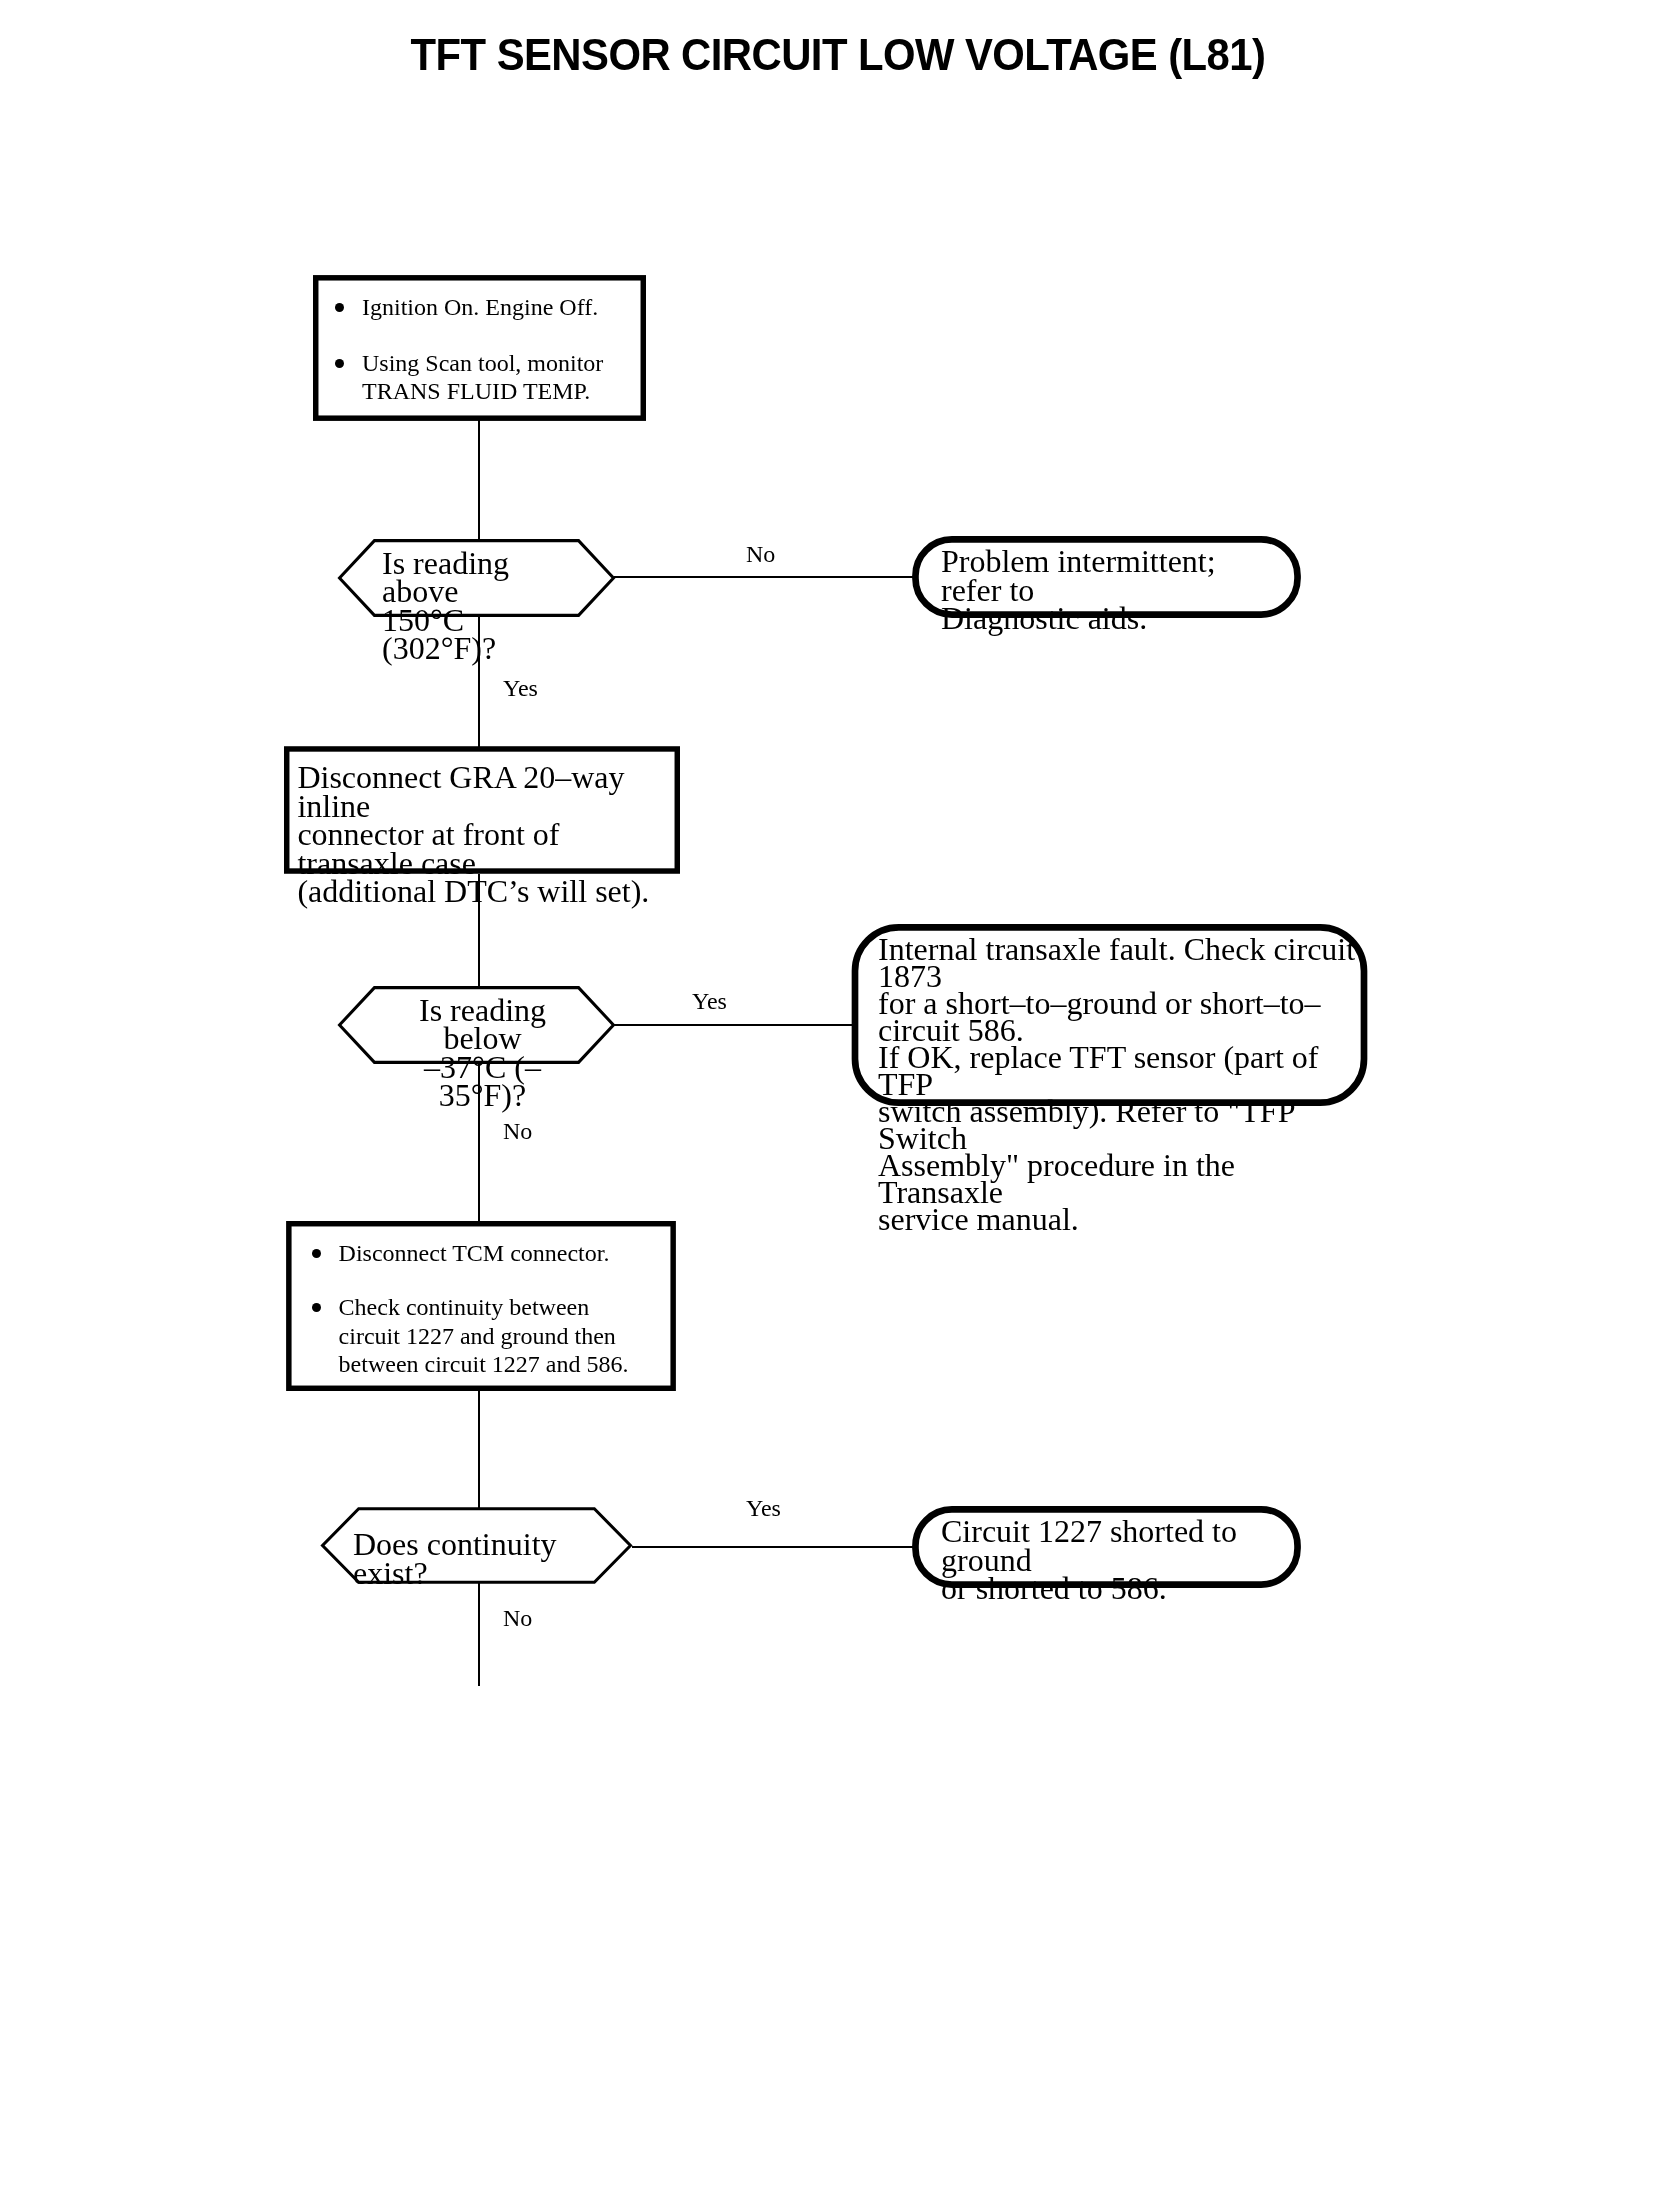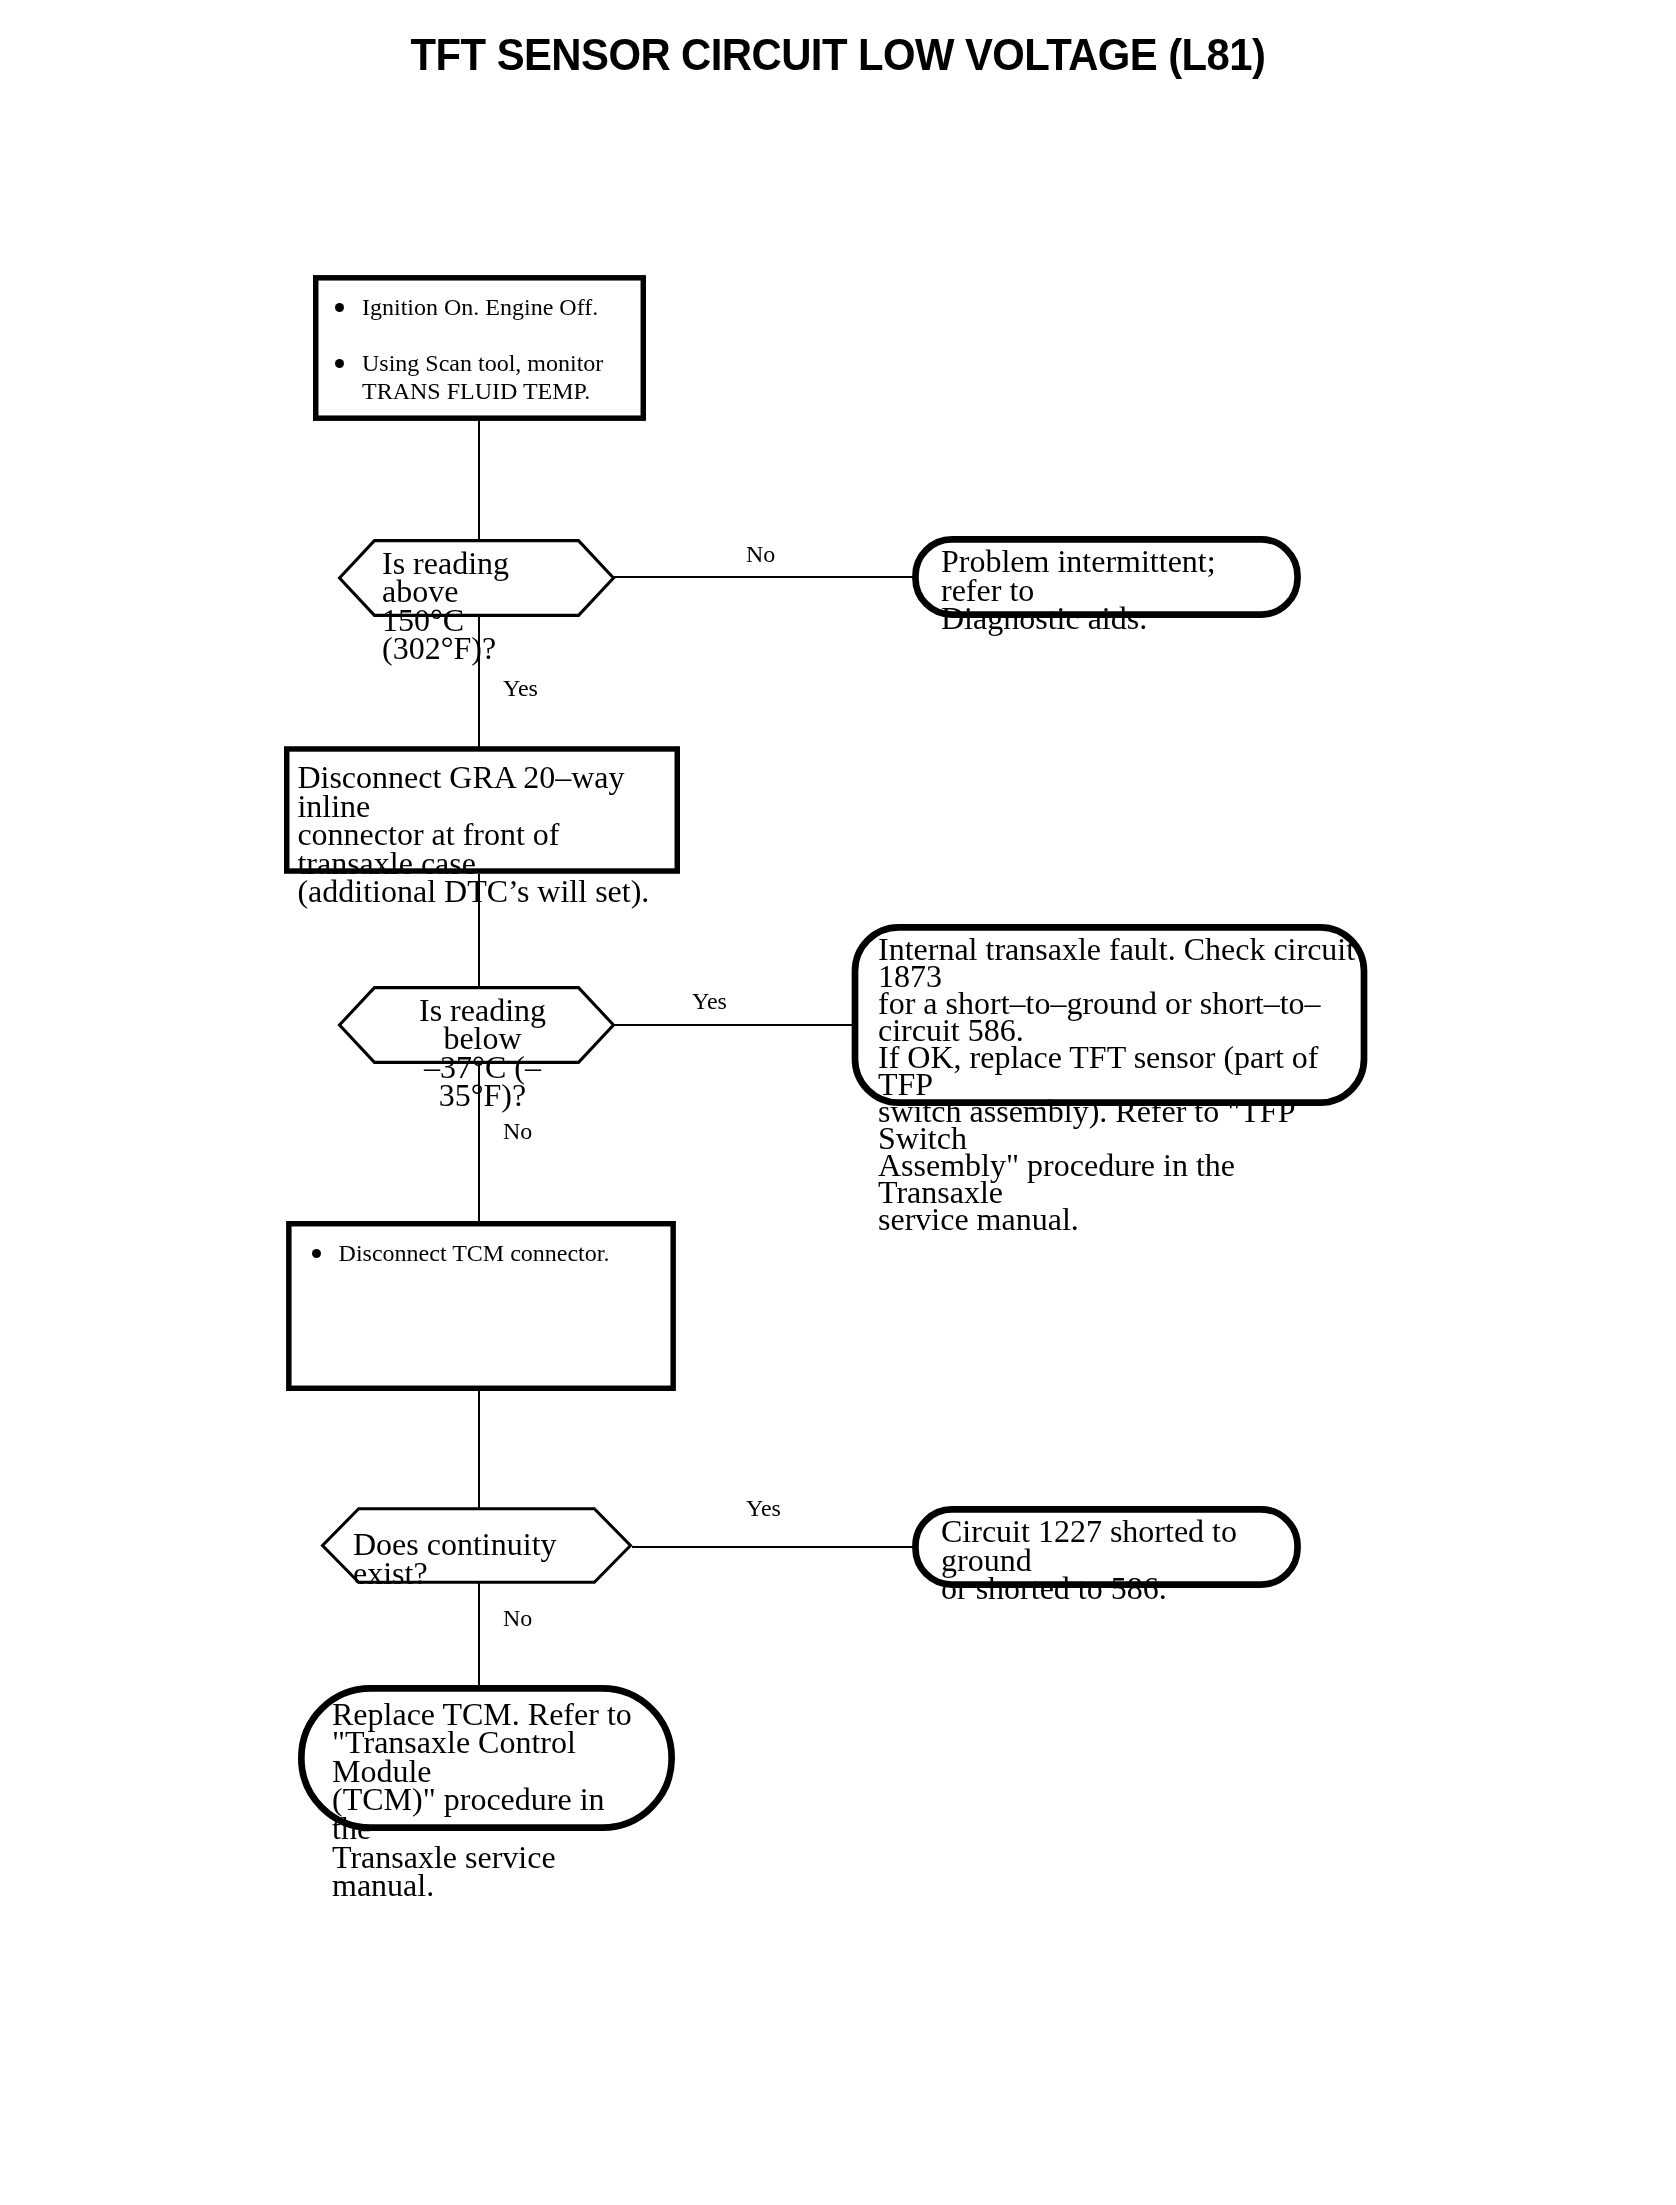--- a/index.html
+++ b/index.html
@@ -184,20 +184,23 @@
 Assembly" procedure in the Transaxle
 service manual.</div>
   </div>
 
   <div class="node proc" style="left:286px; top:1221px; width:390px; height:170px;">
     <svg width="390" height="170" viewBox="0 0 642 280" aria-hidden="true">
       <rect x="4.5" y="4.5" width="633" height="271"></rect>
     </svg>
     <div class="bul" style="left:14.6px; top:18px; width:365px;">
       <div class="row" style="white-space:pre-line;">Disconnect TCM connector.</div>
+      <div class="row" style="white-space:pre-line; margin-top:25.5px;">Check continuity between
+circuit 1227 and ground then
+between circuit 1227 and 586.</div>
     </div>
   </div>
 
   <div class="node dec" style="left:321px; top:1507px; width:311px; height:77px;">
     <svg width="311" height="77" viewBox="0 0 512 126" aria-hidden="true">
       <polygon points="62,2.5 450,2.5 509.5,63 450,123.5 62,123.5 2.5,63"></polygon>
     </svg>
     <div class="txt" style="left:32px; top:23px; width:237px; white-space:pre-line;">Does continuity exist?</div>
   </div>
 
@@ -205,24 +208,15 @@
   <div class="blabel" style="left:503px; top:1605px;">No</div>
 
   <div class="node term" style="left:912px; top:1506px; width:389px; height:82px;">
     <svg width="389" height="82" viewBox="0 0 640 135" aria-hidden="true">
       <rect x="5.5" y="5.5" width="629" height="124" rx="60" ry="60"></rect>
     </svg>
     <div class="txt" style="left:29px; top:11px; width:340px; white-space:pre-line;">Circuit 1227 shorted to ground
 or shorted to 586.</div>
   </div>
 
-  <div class="node term" style="left:298px; top:1685px; width:377px; height:146px;">
-    <svg width="377" height="146" viewBox="0 0 620 240" aria-hidden="true">
-      <rect x="5.5" y="5.5" width="609" height="229" rx="114" ry="114"></rect>
-    </svg>
-    <div class="txt" style="left:34px; top:14.6px; width:316px; white-space:pre-line;">Replace TCM. Refer to
-"Transaxle Control Module
-(TCM)" procedure in the
-Transaxle service manual.</div>
-  </div>
 
 </div>
 
 
 </body></html>

